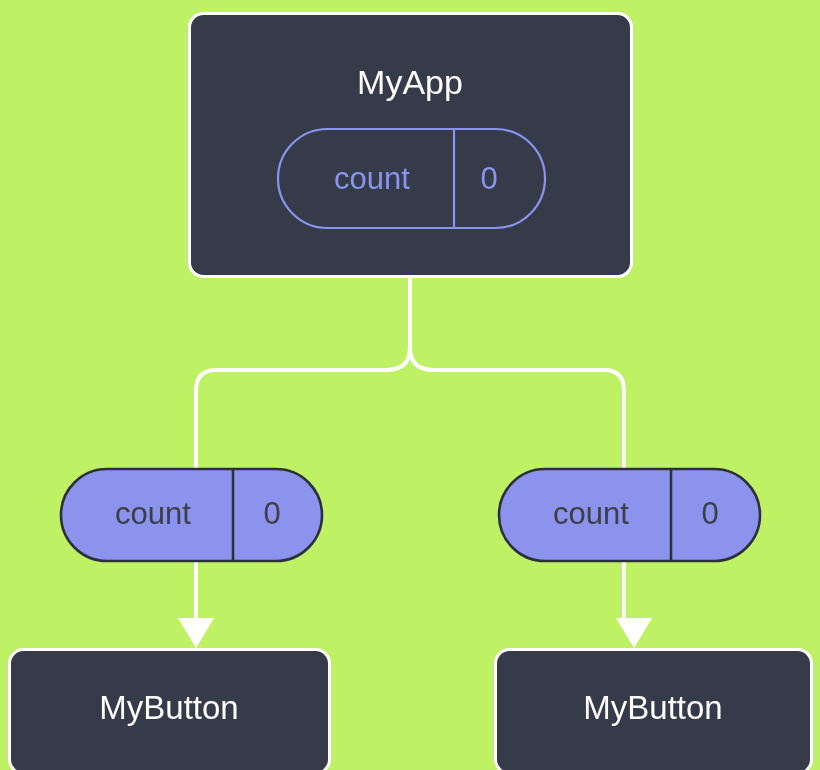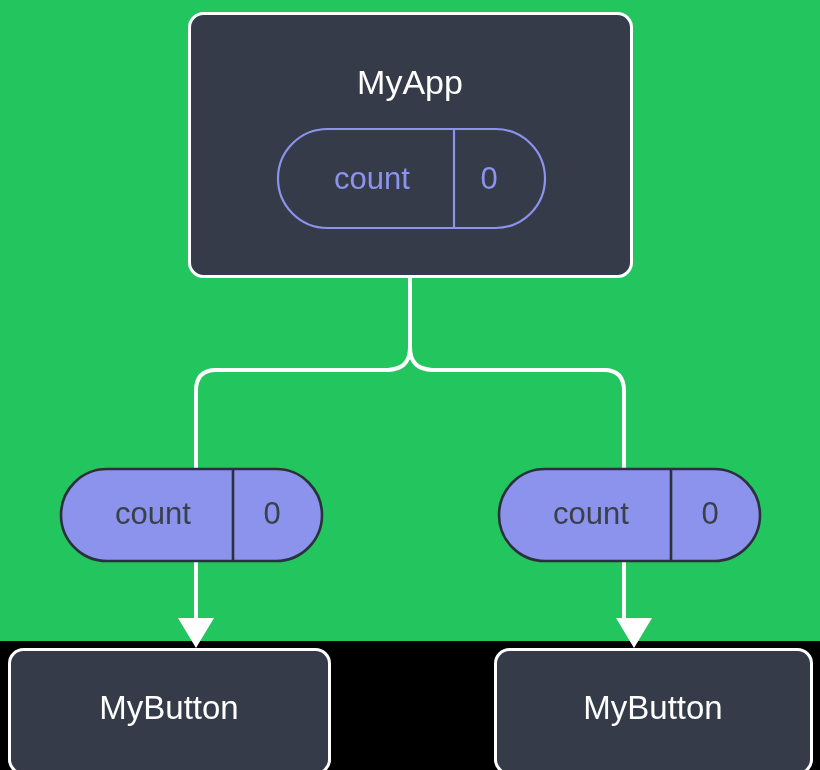--- a/index.html
+++ b/index.html
@@ -10,22 +10,22 @@
   }
   body {
     width: 820px;
     height: 770px;
     overflow: hidden;
     font-family: "Liberation Sans", sans-serif;
   }
   #diagram-root {
     position: relative;
     width: 820px;
-    height: 641px;
-    background: #22c55e;
+    height: 770px;
+    background: #bef264;
   }
   svg#diagram-svg {
     position: absolute;
     top: 0;
     left: 0;
     width: 820px;
     height: 770px;
     display: block;
   }
   .node-box {

